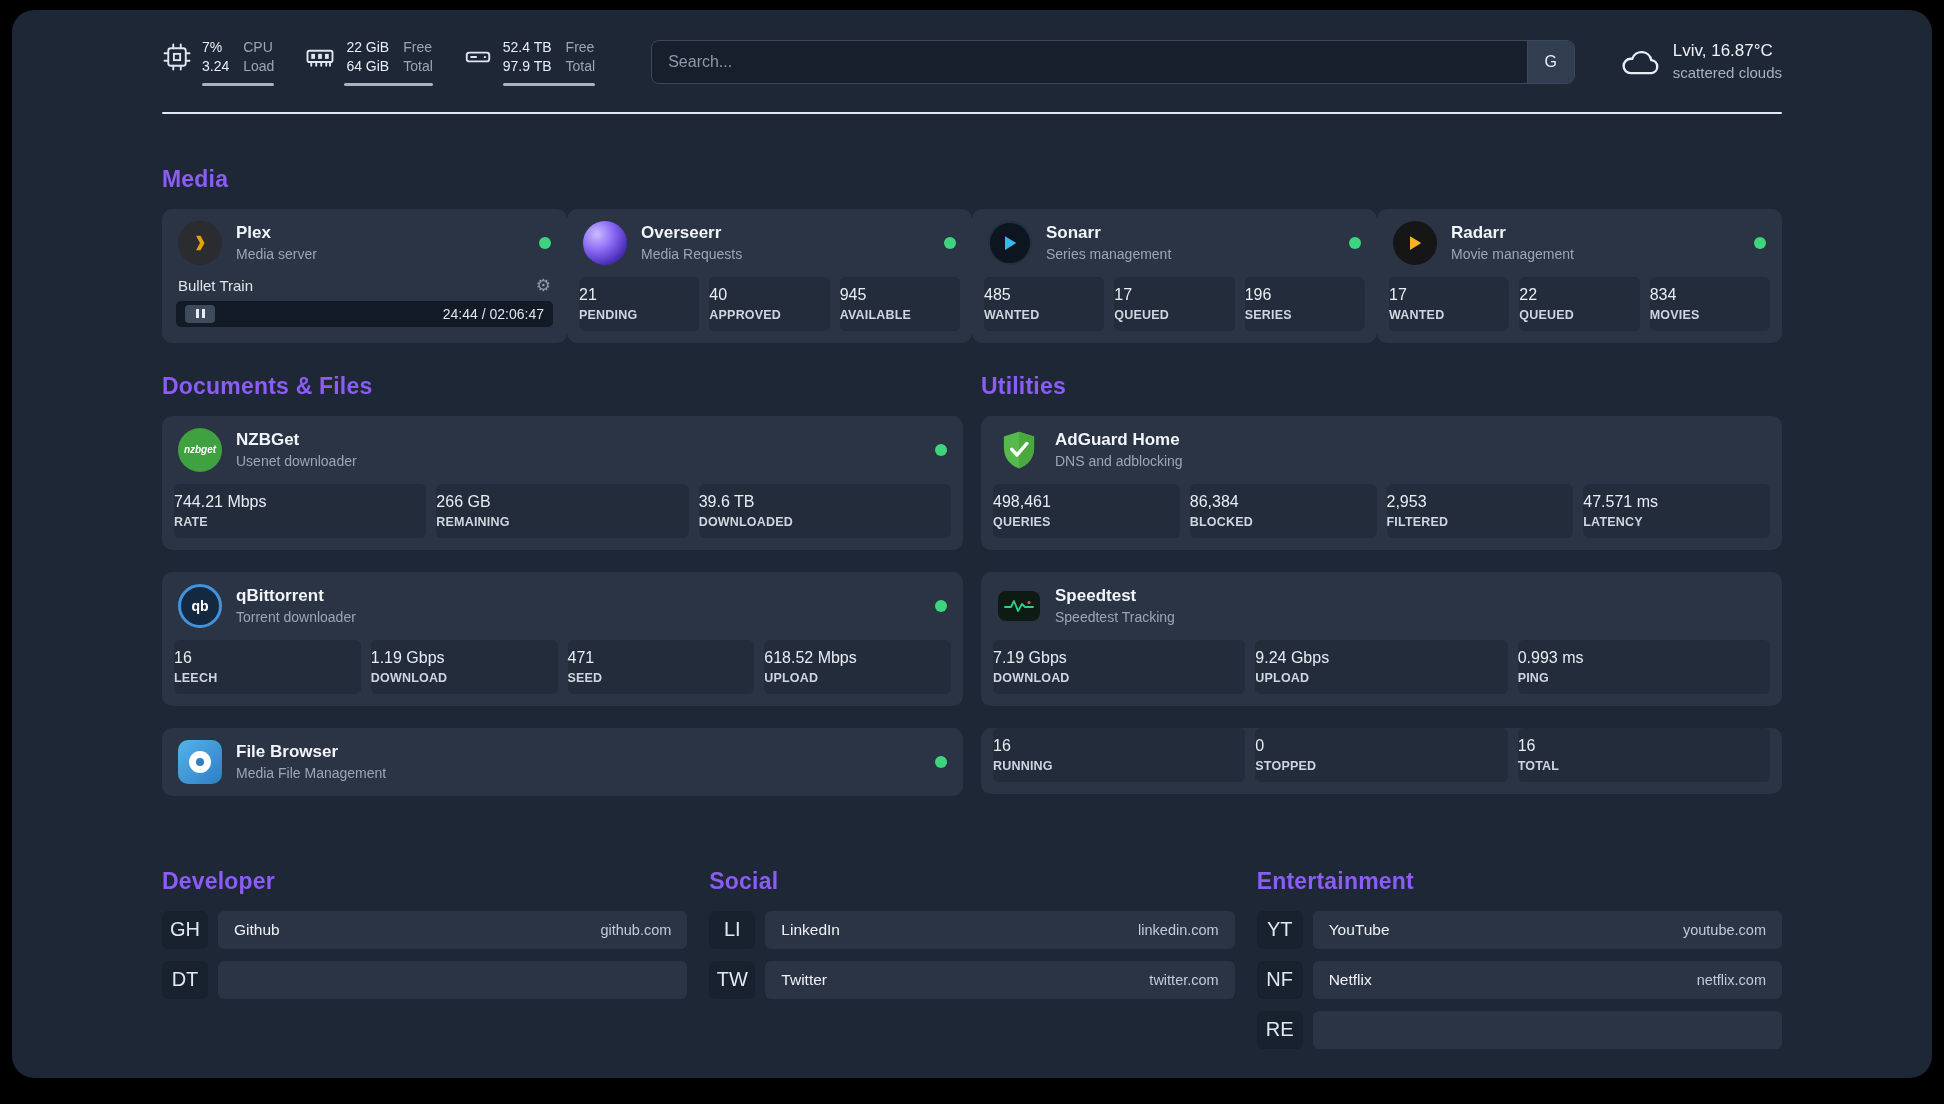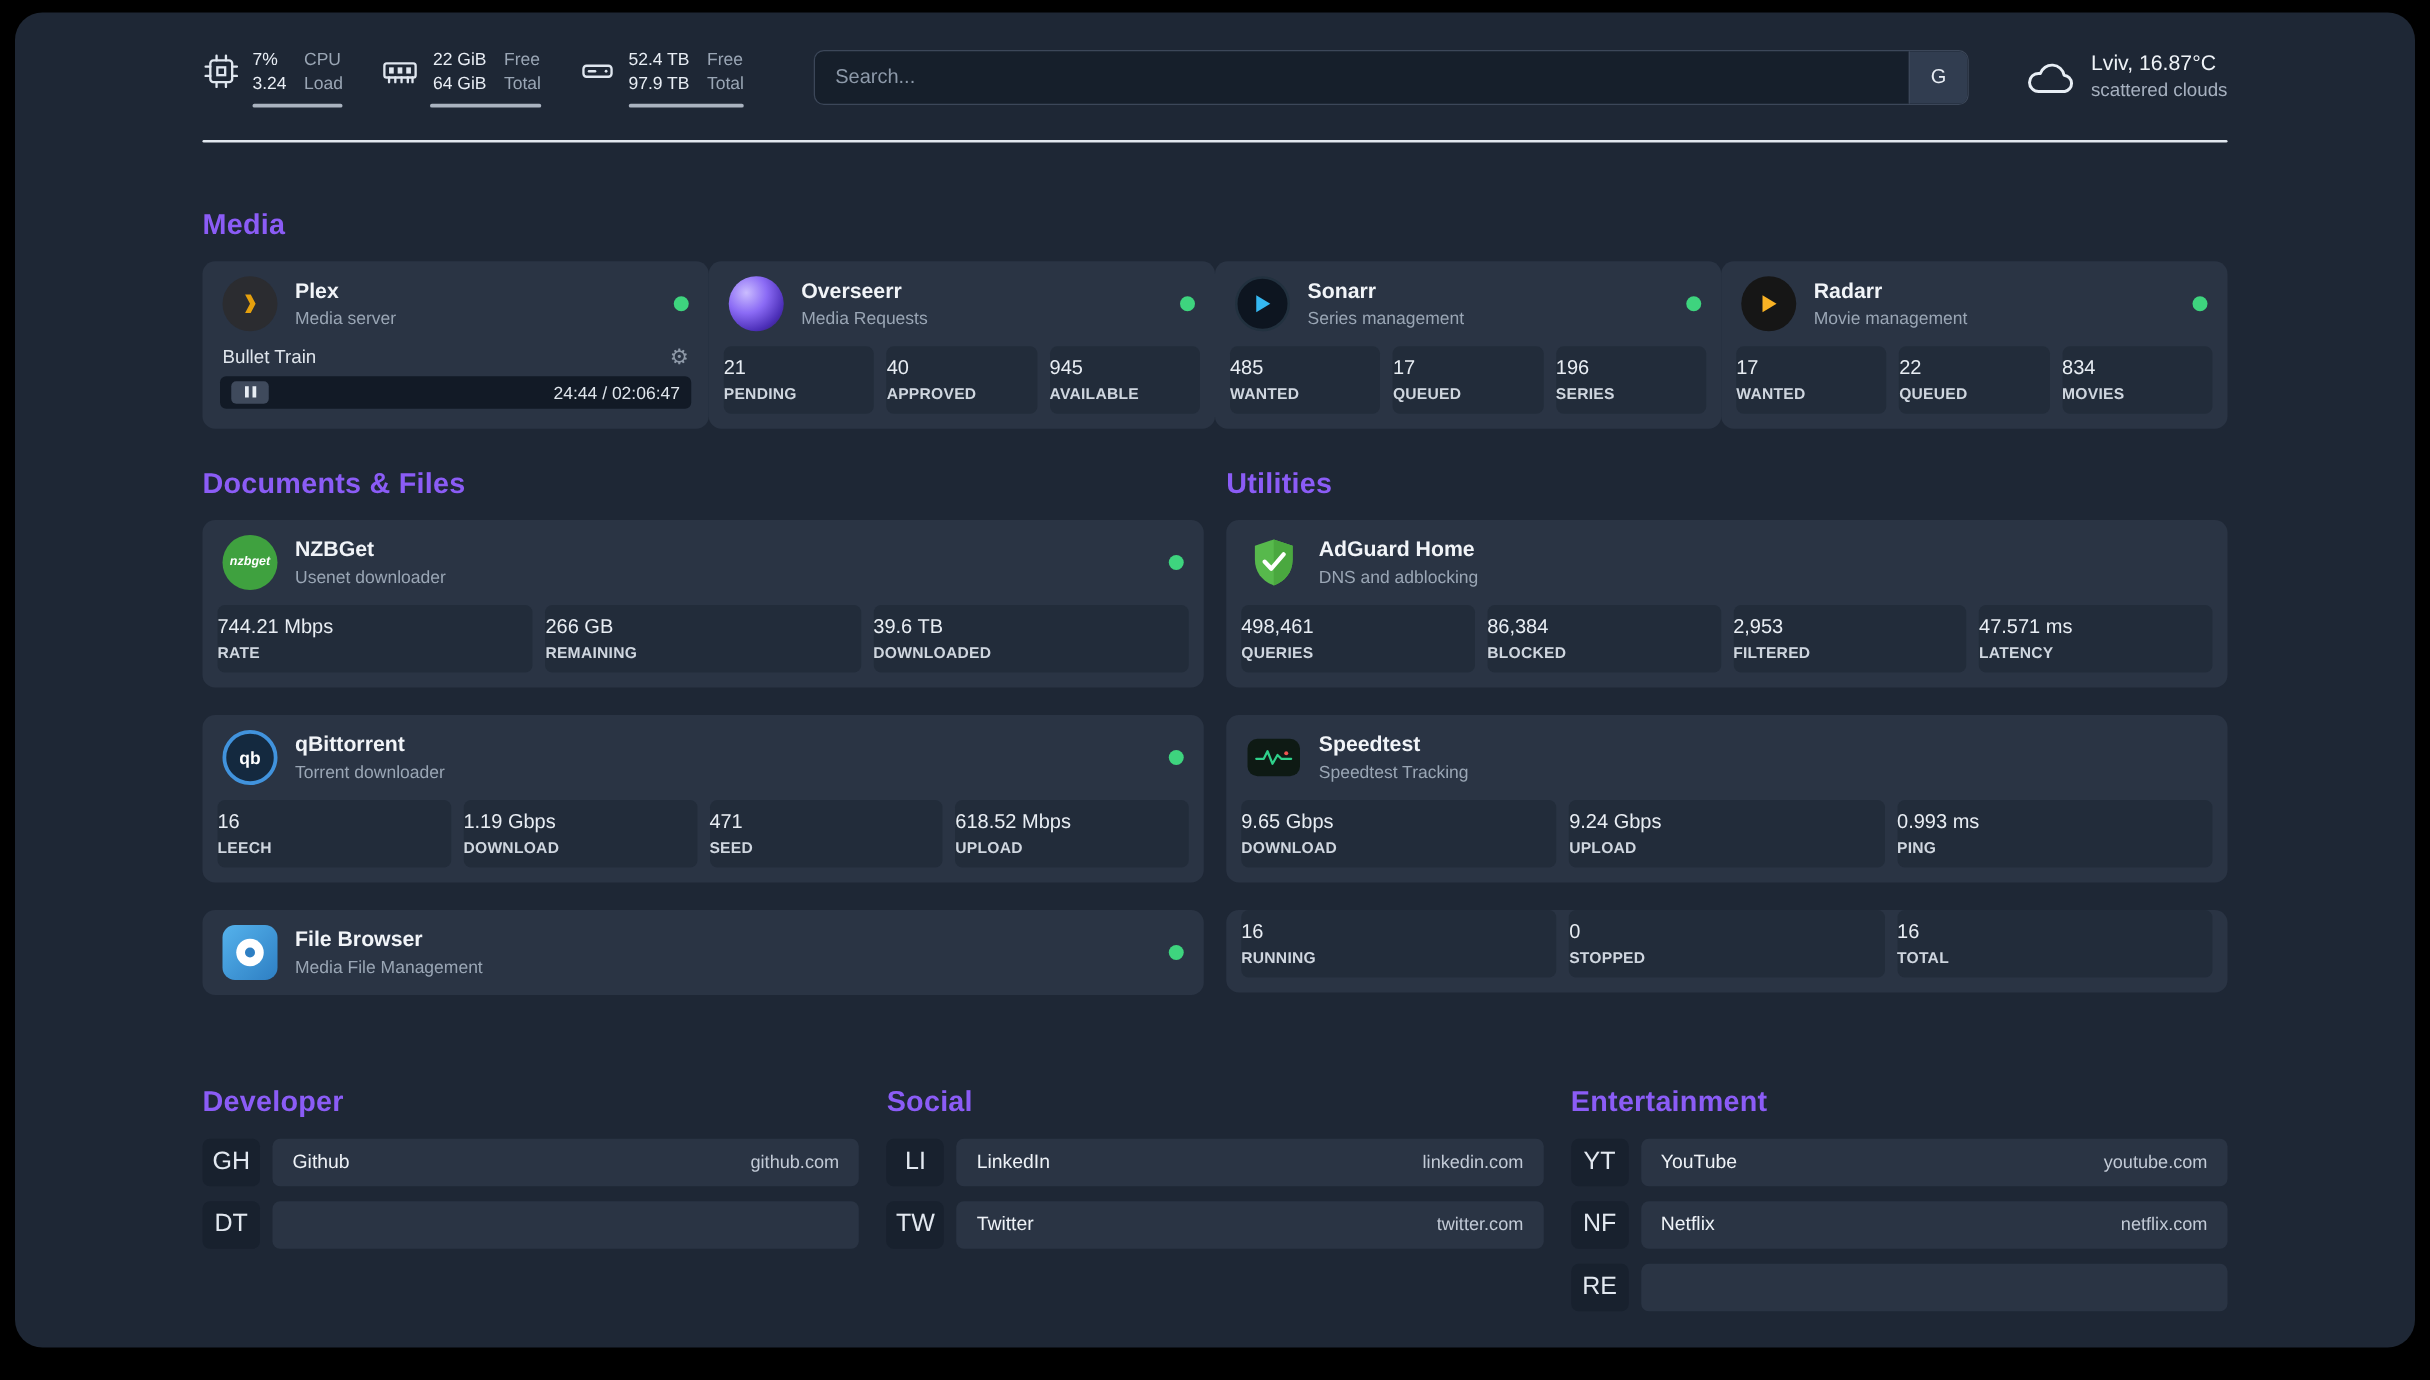--- a/index.html
+++ b/index.html
@@ -426,21 +426,21 @@
               </svg>
             </span>
           </span>
           <div class="titles">
             <div class="svc-name">Speedtest</div>
             <div class="svc-sub">Speedtest Tracking</div>
           </div>
         </div>
         <div class="stats">
           <div class="tile">
-            <div class="tile-val">9.65 Gbps</div>
+            <div class="tile-val">7.19 Gbps</div>
             <div class="tile-lab">DOWNLOAD</div>
           </div>
           <div class="tile">
             <div class="tile-val">9.24 Gbps</div>
             <div class="tile-lab">UPLOAD</div>
           </div>
           <div class="tile">
             <div class="tile-val">0.993 ms</div>
             <div class="tile-lab">PING</div>
           </div>

